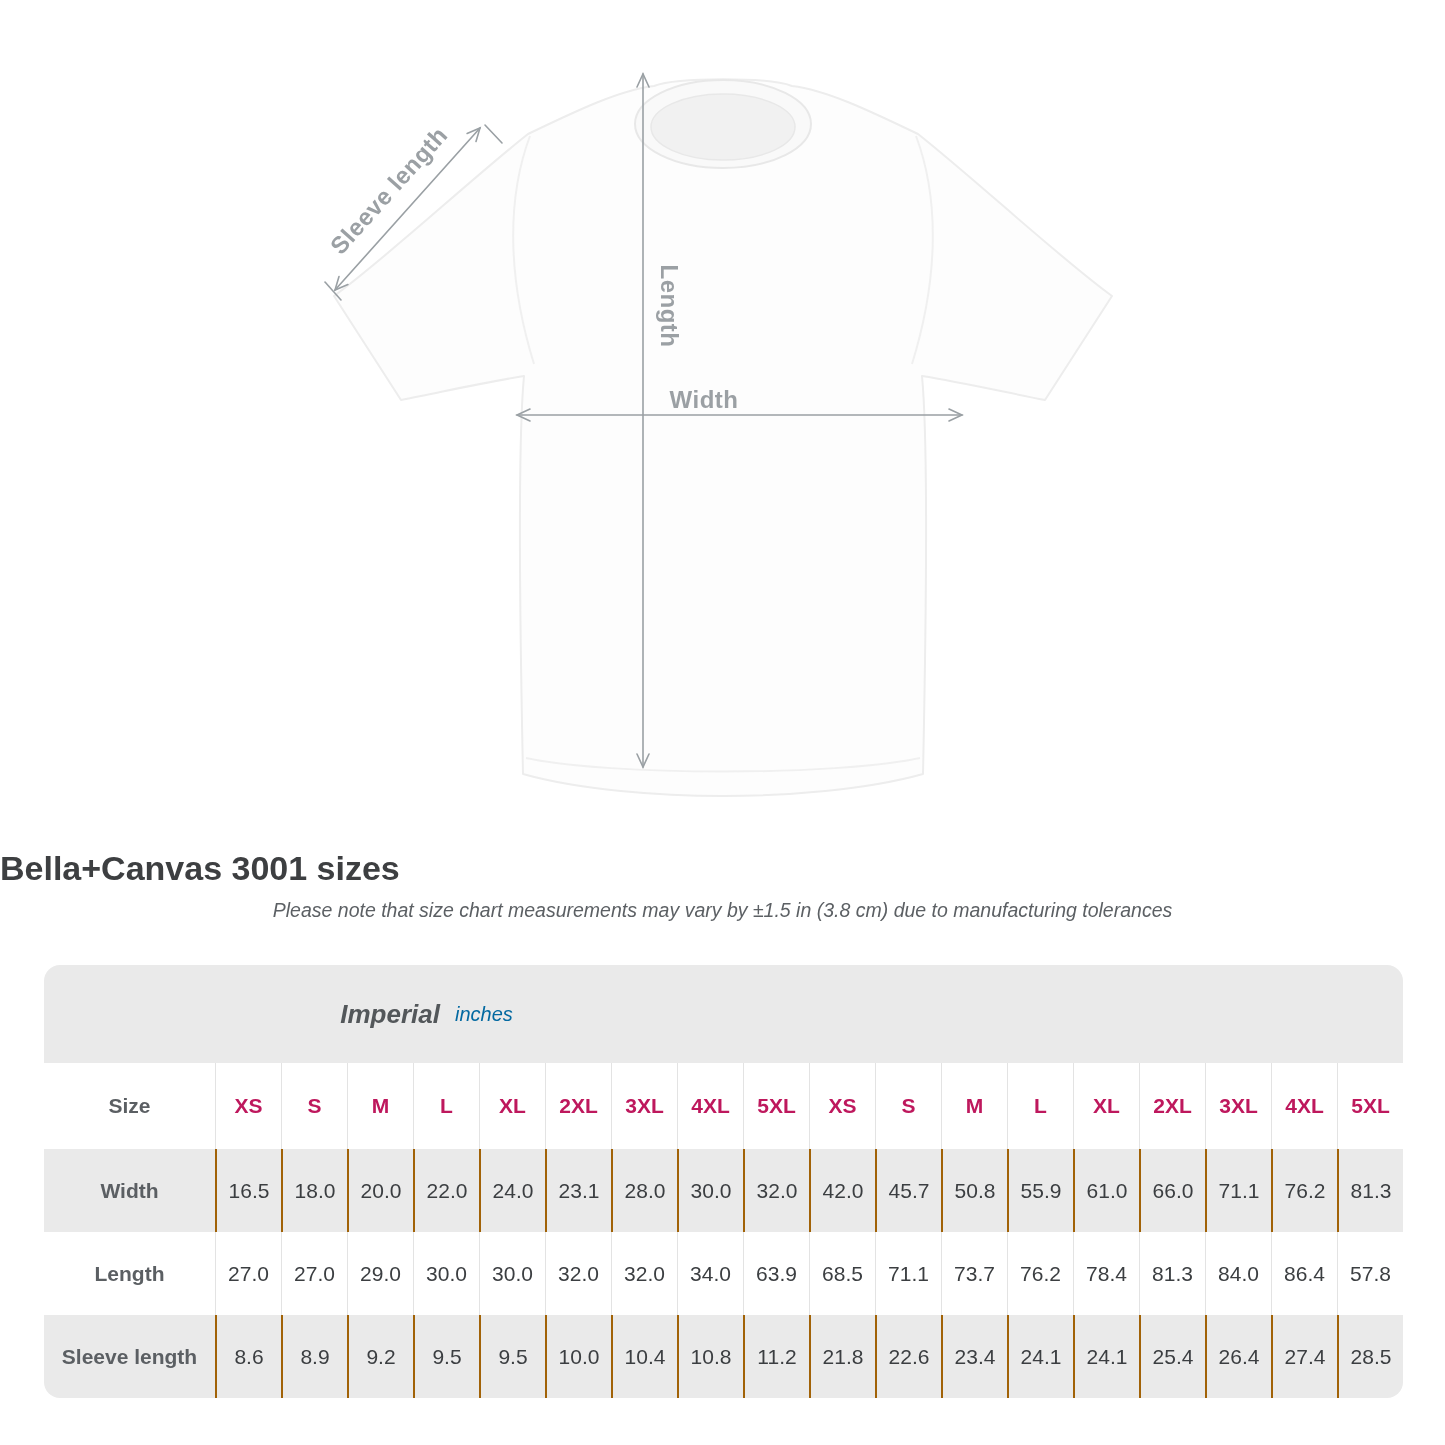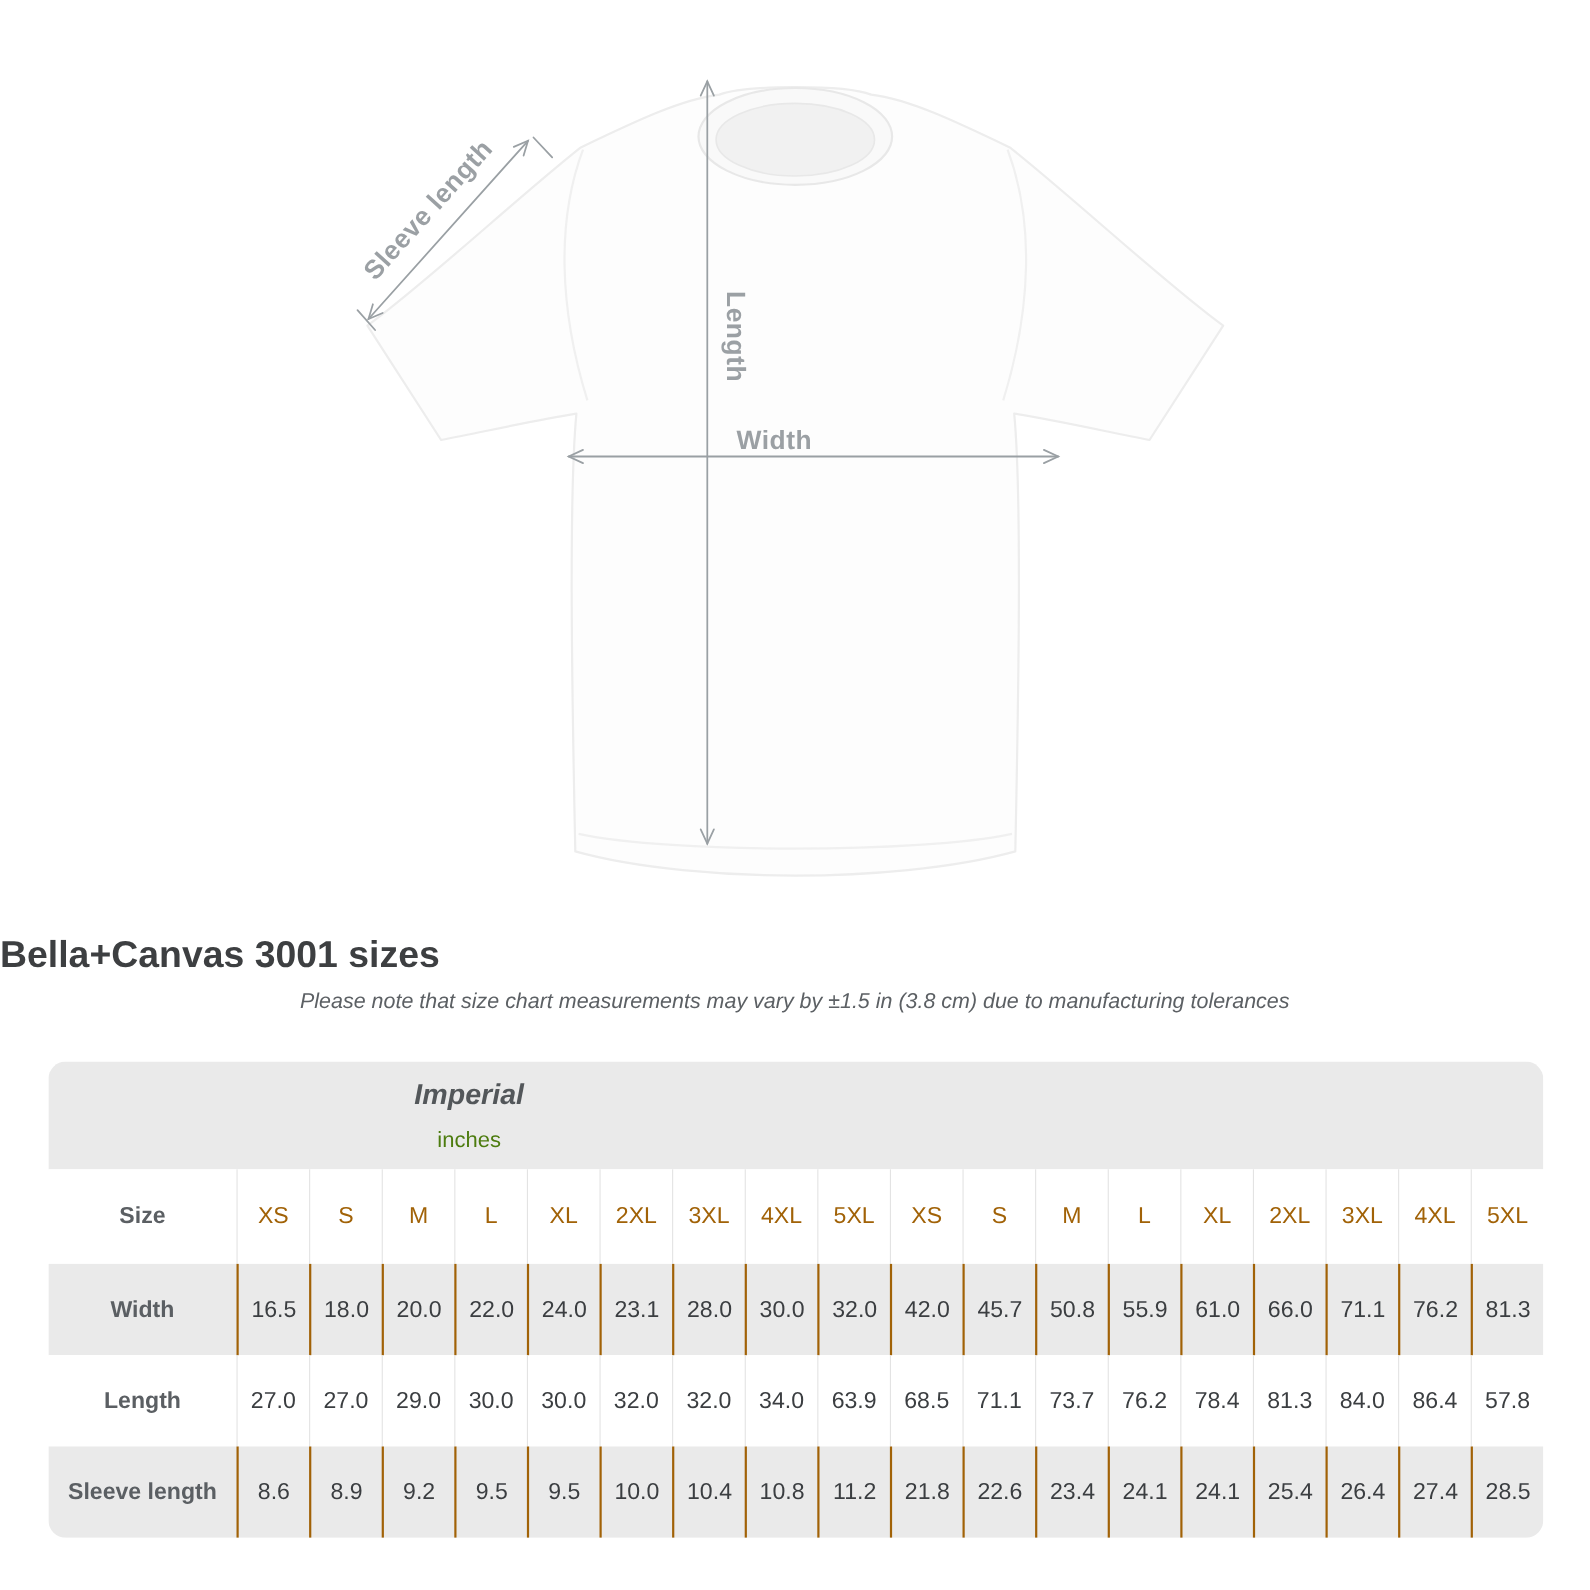--- a/index.html
+++ b/index.html
@@ -16,31 +16,31 @@
   .dim line,.dim path.ah,.dim path.tick{stroke:#9aa0a4;stroke-width:1.6;fill:none;stroke-linecap:round;}
   .dim-label{fill:#9ba0a4;font-size:24px;font-weight:bold;letter-spacing:.5px;}
   
   .title{position:absolute;top:849px;left:0;width:100%;margin:0;
          font-size:34px;font-weight:bold;color:#3d3f41;}
   .note{position:absolute;top:899px;left:0;width:100%;text-align:center;margin:0;
         font-style:italic;font-size:19.5px;color:#5c6064;}
   
   .size-table{position:absolute;left:44px;top:965px;width:1359px;border-radius:16px;overflow:hidden;}
   .band{display:grid;grid-template-columns:765px 594px;height:98px;background:#eaeaea;}
-  .band-cell{display:flex;flex-direction:column;align-items:center;justify-content:center;gap:15px;}
+  .band-cell{display:flex;flex-direction:row;align-items:center;justify-content:center;gap:15px;}
   .band-title{font-size:26px;font-weight:bold;font-style:italic;color:#53575a;}
-  .band-sub{font-size:20px;color:#4d7c0f;}
+  .band-sub{font-size:20px;font-style:italic;color:#0369a1;}
   .trow{display:grid;grid-template-columns:171px repeat(18,1fr);}
   .trow.sizes{height:86px;background:#ffffff;}
   .trow.data{height:83px;}
   .trow.plain{background:#ffffff;}
   .trow.shade{background:#eaeaea;}
   .cell{display:flex;align-items:center;justify-content:center;font-size:21px;color:#3b3e41;}
   .cell.label{font-weight:bold;color:#5b5f63;text-align:center;}
-  .cell.head{font-weight:normal;color:#a16207;}
+  .cell.head{font-weight:bold;color:#be185d;}
   .trow .cell:not(:first-child){border-left:1px solid #e3e3e3;}
   .trow.shade .cell:not(:first-child){border-left:2px solid #a16207;}
 </style>
 </head>
 <body>
 
 <figure class="shirt-figure">
   <svg viewBox="0 0 880 800" width="880" height="800">
     <g>
       <path class="shirt-body" d="M374,56 C340,60 298,80 248,104 C190,150 104,230 54,266 L121,370

